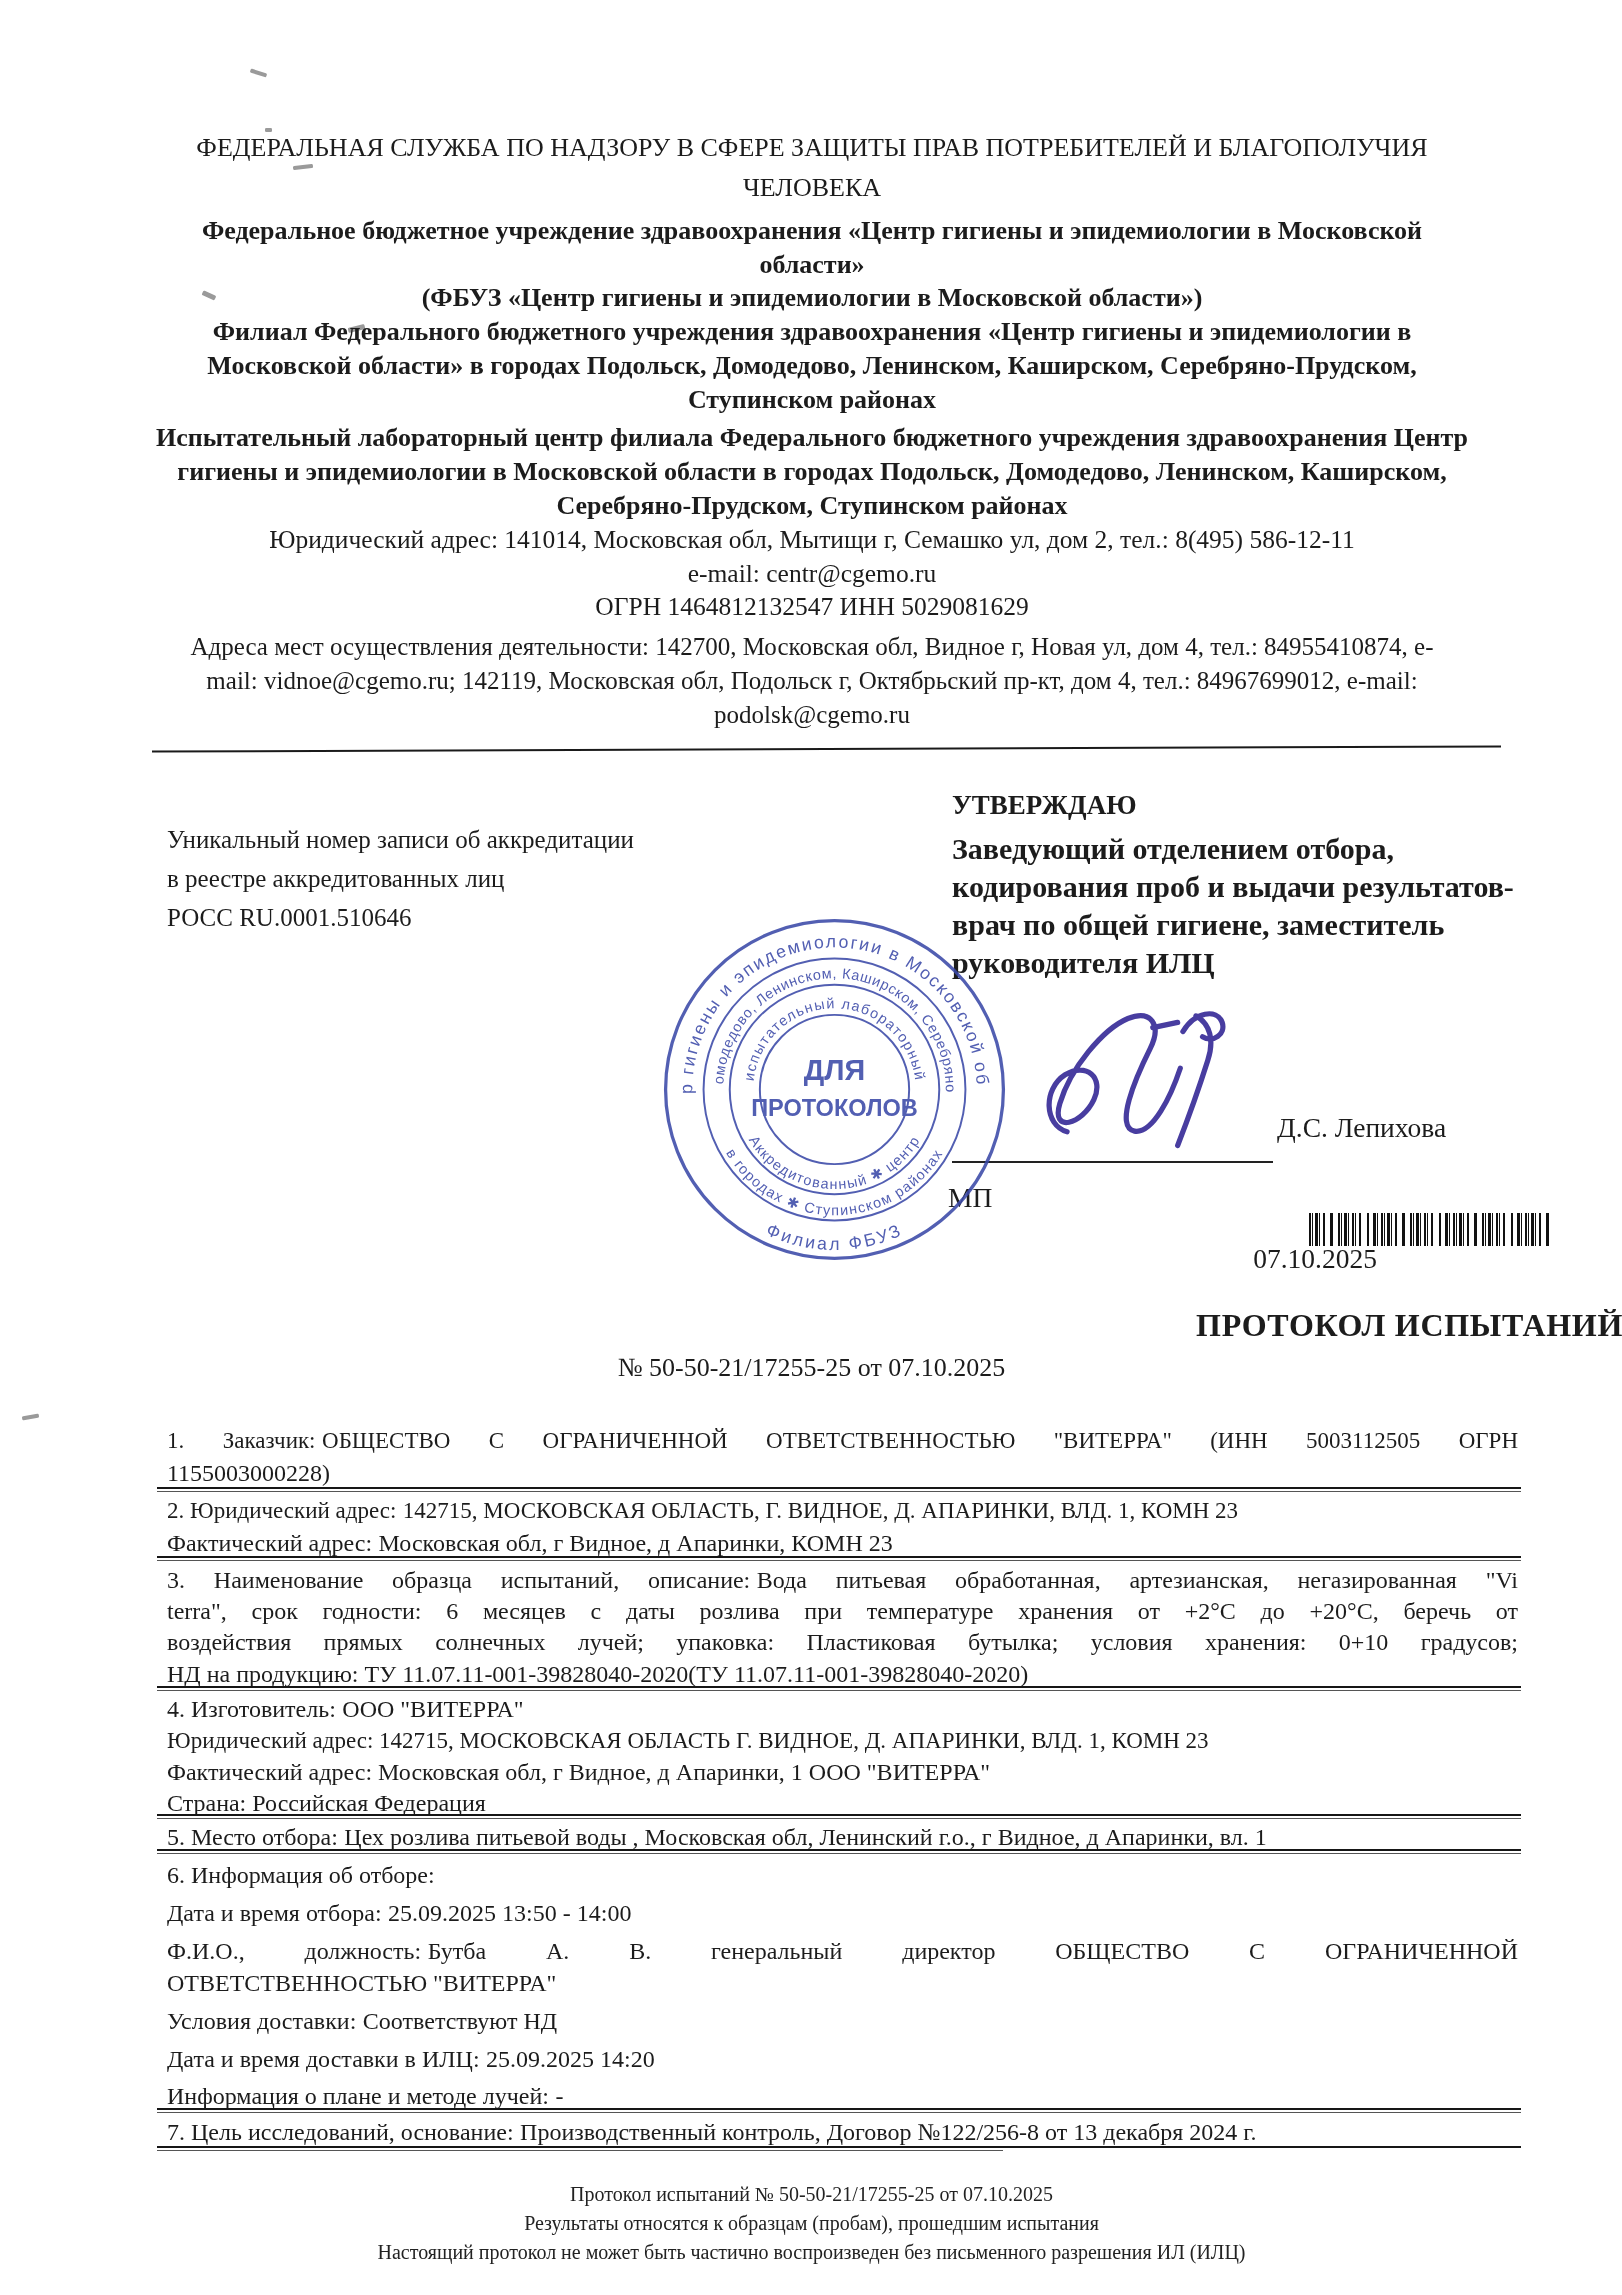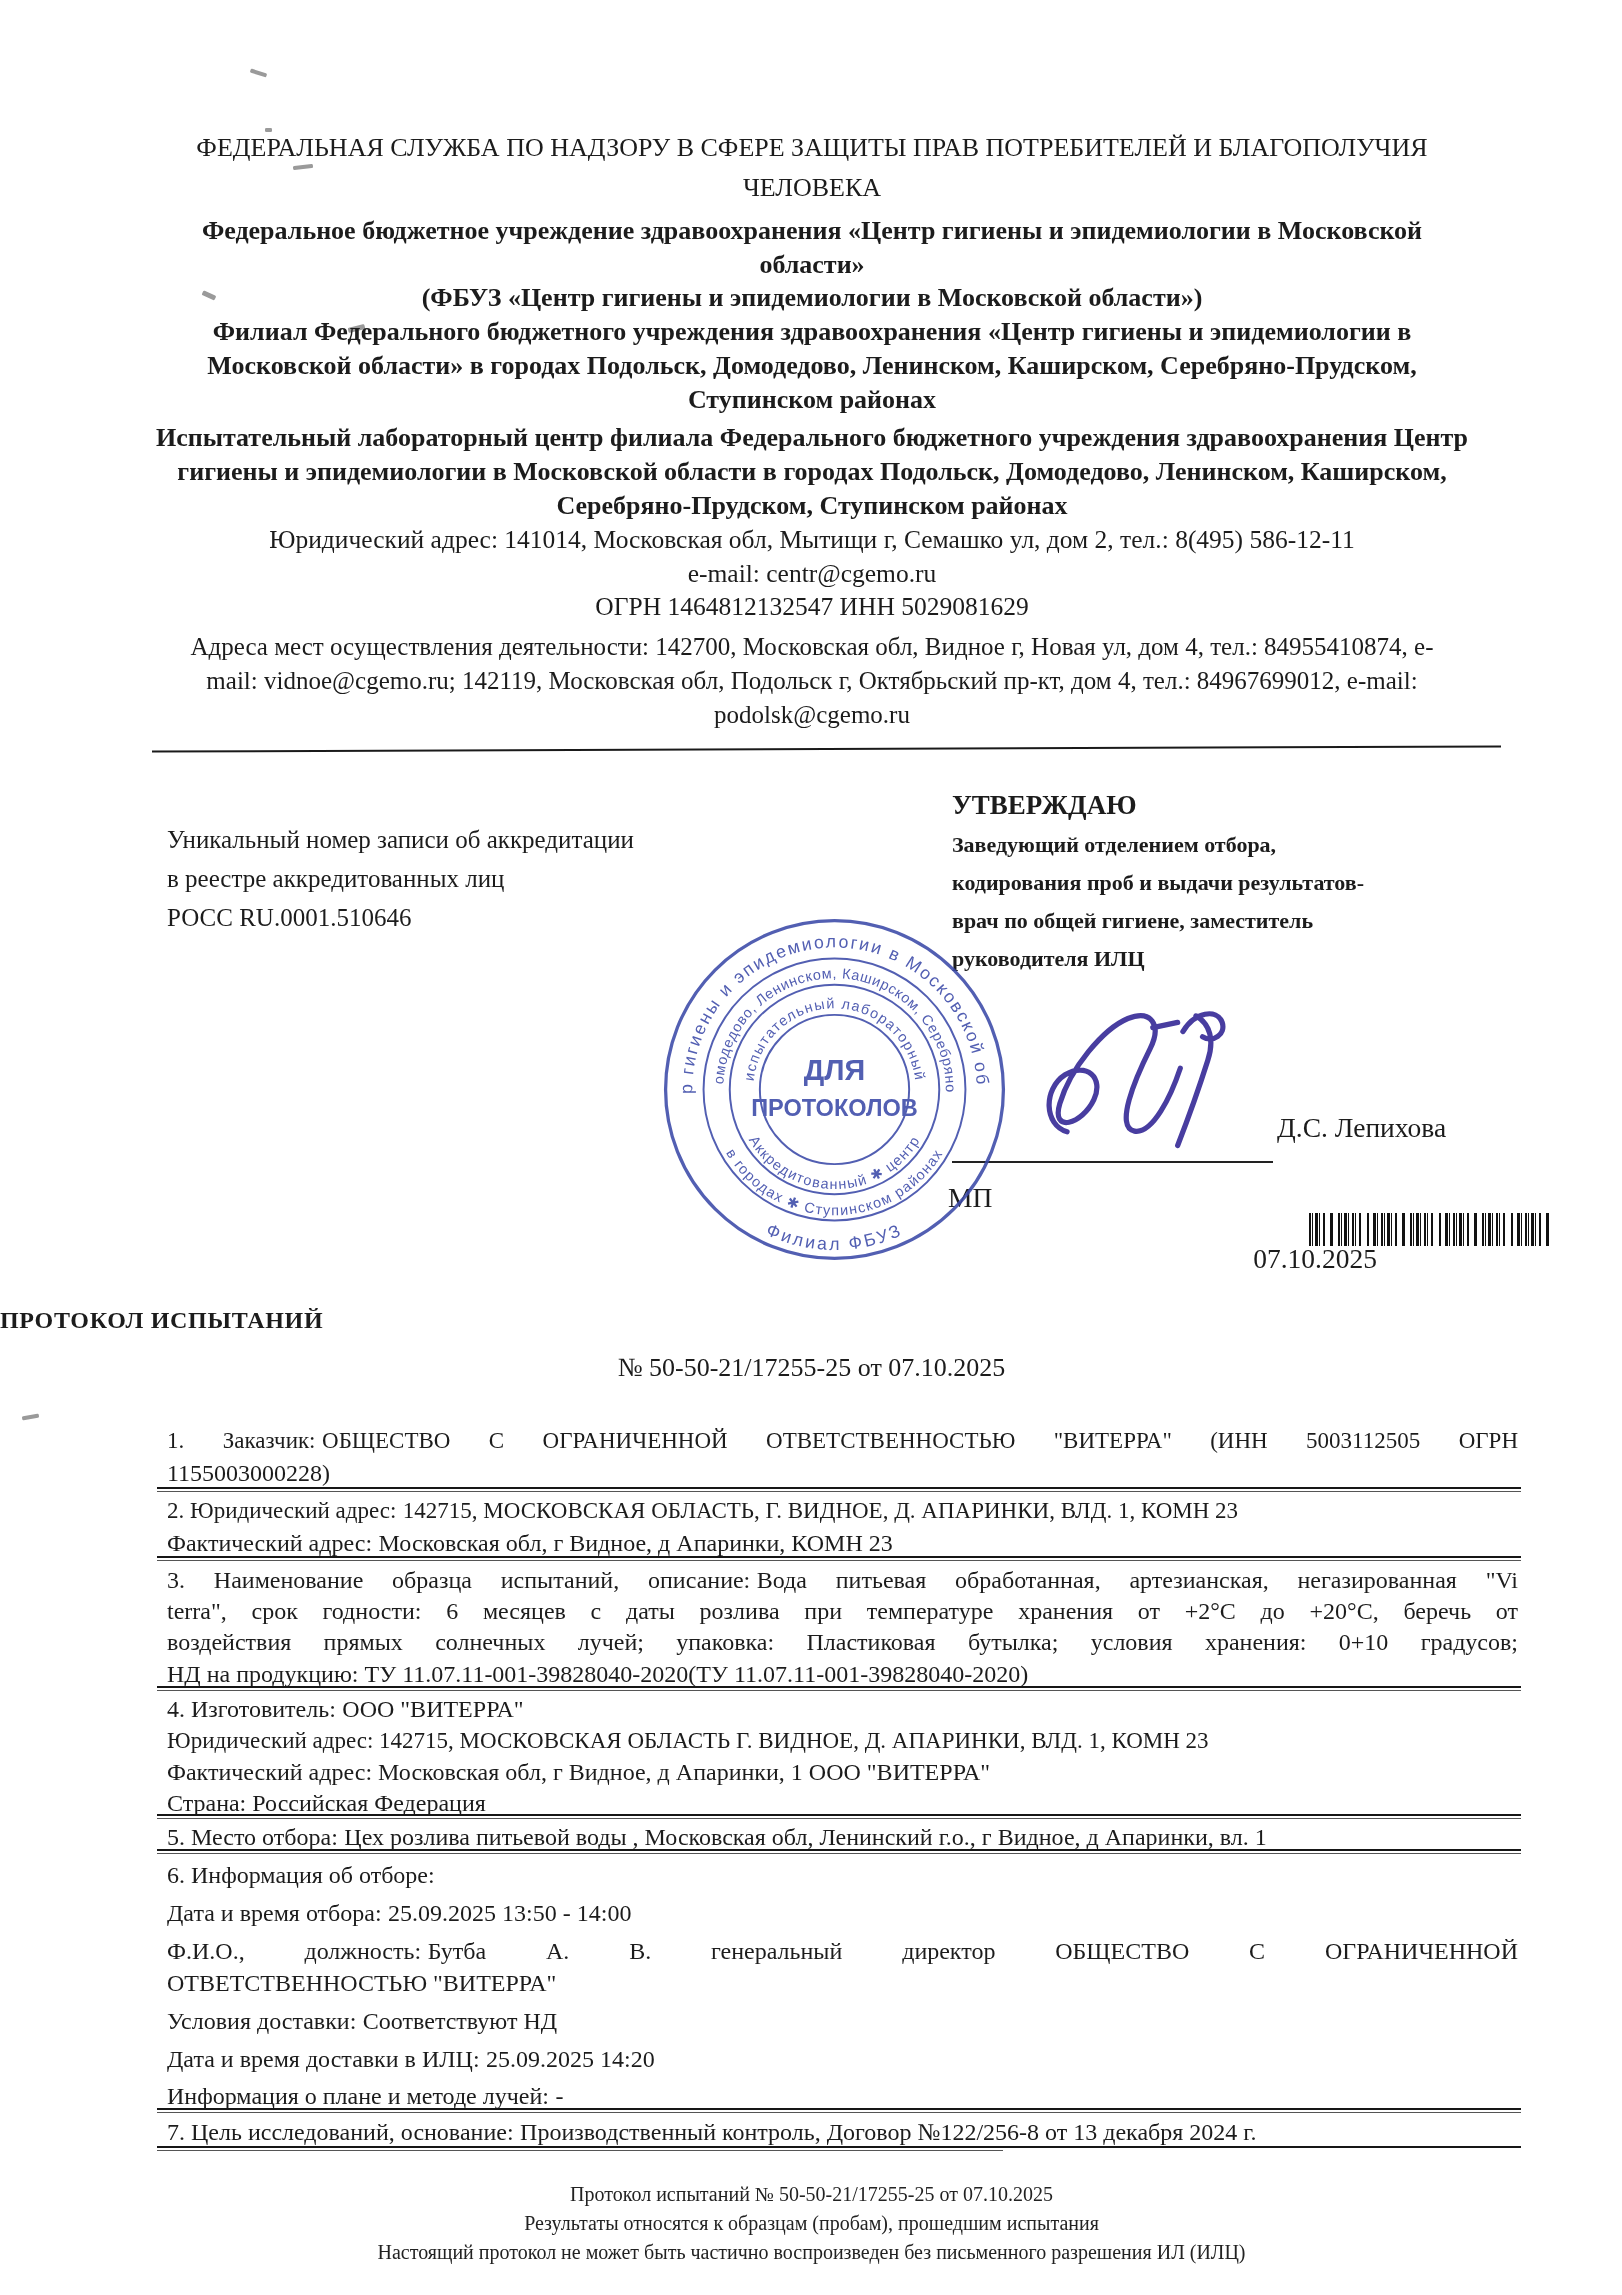--- a/index.html
+++ b/index.html
@@ -11,34 +11,34 @@
   .hdr{position:absolute;left:92px;width:1440px;text-align:center;white-space:nowrap;}
   .h40{font-size:26px;}
   .h40b{font-size:26px;font-weight:700;}
   .h39{font-size:25.5px;text-align:center;}
   .h38{font-size:25px;}
   
   .topline{position:absolute;left:152px;width:1349px;height:2px;background:#1a1a1a;
            transform:rotate(-0.22deg);}
   
   .acc{position:absolute;left:167px;font-size:25px;white-space:nowrap;}
-  .app{position:absolute;left:952px;font-size:22px;font-weight:700;white-space:nowrap;}
+  .app{position:absolute;left:952px;font-size:30px;font-weight:700;white-space:nowrap;}
   .appt{font-size:27px;}
   
   .line{position:absolute;left:167px;width:1351px;font-size:24px;white-space:nowrap;
         overflow:visible;}
   .just{white-space:normal;text-align:justify;text-align-last:justify;}
   .fs35{font-size:23px;}
   b.lbl{font-weight:400;margin-right:6.5px;margin-top:24px;}
   .rule{position:absolute;left:157px;width:1364px;height:2px;background:#161616;}
   .rule::after{content:"";position:absolute;left:0;top:3.9px;width:100%;height:1.3px;background:#555;}
   .rule.short::after{width:62%;}
   
-  .ttl{position:absolute;left:0;width:1623px;text-align:left;font-weight:700;
-       font-size:24px;letter-spacing:0.7px;}
+  .ttl{position:absolute;left:0;width:1623px;text-align:right;font-weight:700;
+       font-size:32px;letter-spacing:0.7px;}
   .num{position:absolute;left:0;width:1623px;text-align:center;font-size:26px;}
   
   .ftr{position:absolute;left:0;width:1623px;text-align:center;font-size:20px;color:#222;}
   
   .sigline{position:absolute;left:952px;top:1161px;width:321px;height:2px;background:#222;}
   .signer{position:absolute;left:1277px;top:1112px;font-size:27.5px;white-space:nowrap;}
   .mp{position:absolute;left:948px;top:1182px;font-size:27.5px;}
   .adate{position:absolute;left:1230px;top:1243px;width:170px;font-size:27.5px;text-align:center;}
   .barcode{position:absolute;left:1309px;top:1213px;width:242px;height:33px;
     background:repeating-linear-gradient(90deg,

